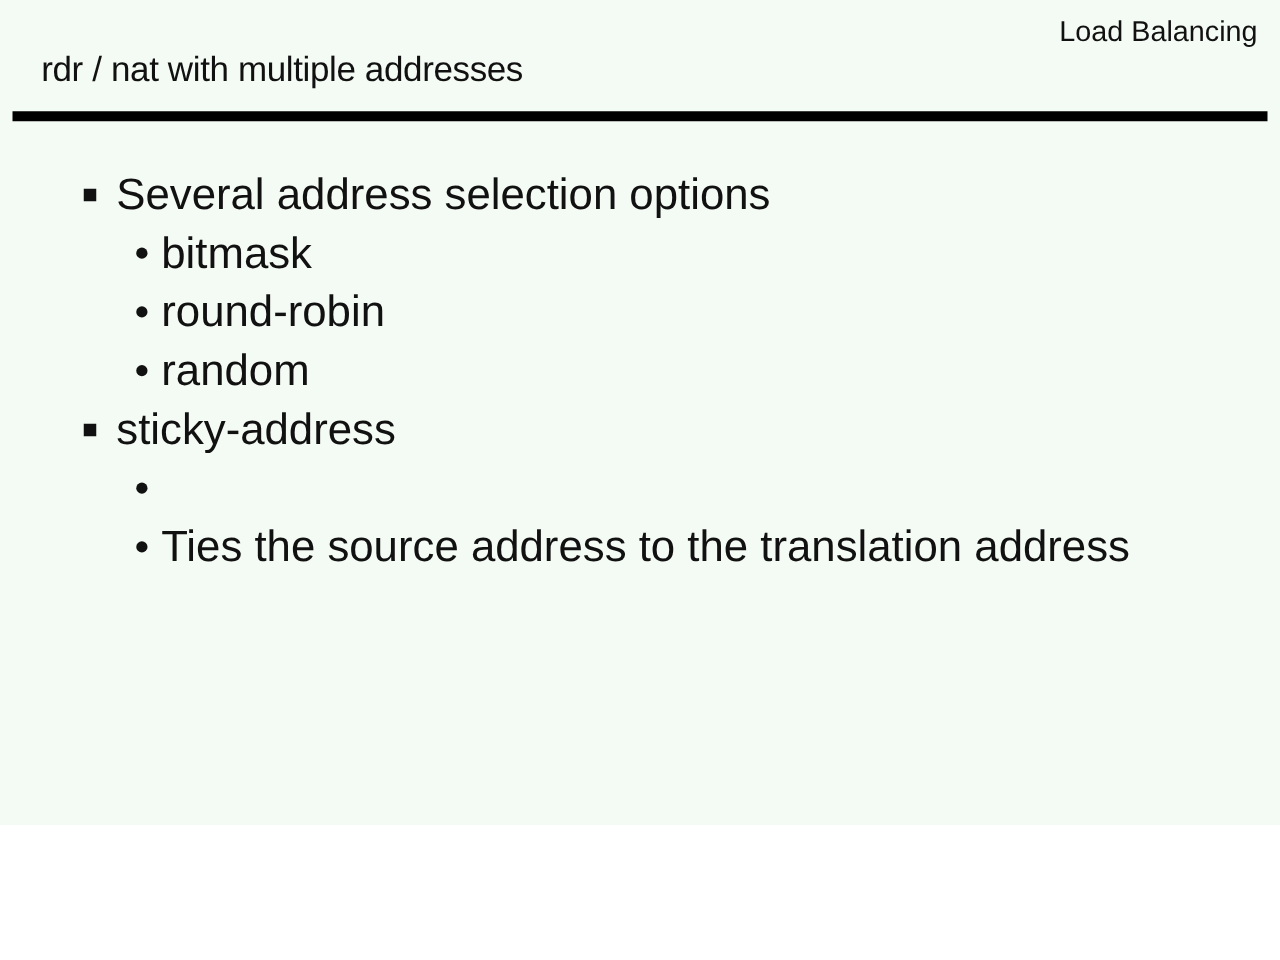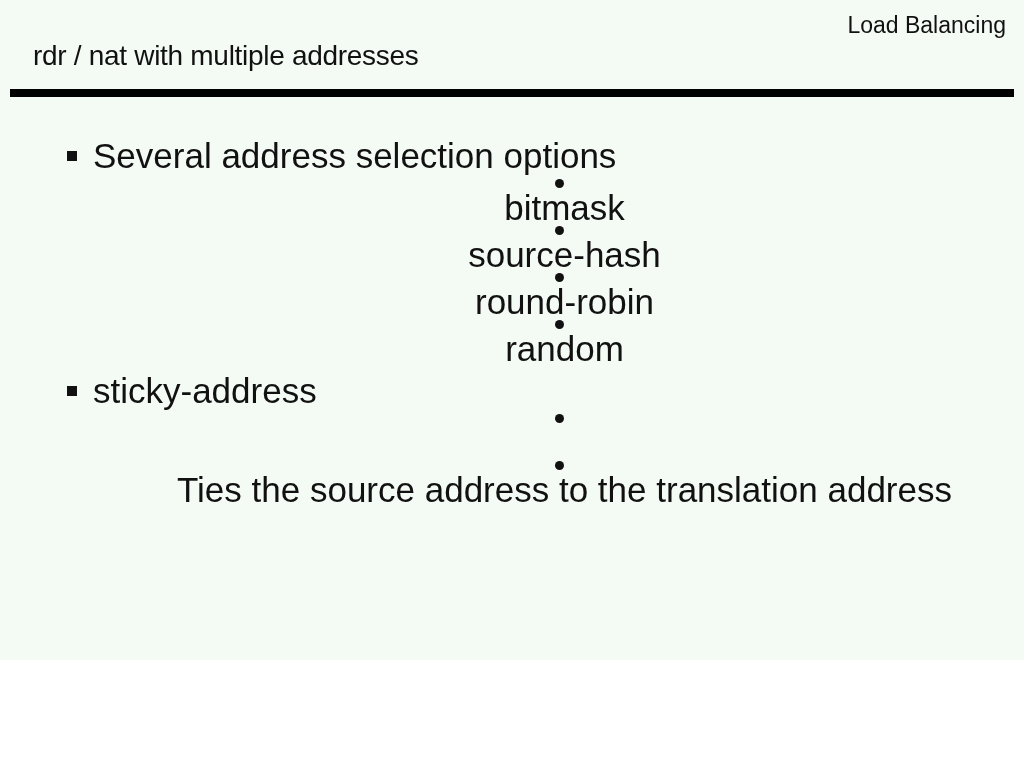--- a/index.html
+++ b/index.html
@@ -61,21 +61,21 @@
   .row .marker {
     flex: none;
     background: var(--fg, #111111);
   }
   .level1 { padding-left: 51px; }
   .level1 .marker {
     width: 10px;
     height: 10px;
     margin-right: 16px;
   }
-  .level2 { padding-left: 93px; flex-direction: column; }
+  .level2 { padding-left: 93px; }
   .level2 .marker {
     width: 9px;
     height: 9px;
     border-radius: 50%;
     margin-right: 11px;
   }
 </style>
 </head>
 <body>
 
@@ -87,24 +87,20 @@
       <div class="row level1">
         <span class="marker"></span>
         <span class="text">Several address selection options</span>
       </div>
       <div class="row level2">
         <span class="marker"></span>
         <span class="text">bitmask</span>
       </div>
       <div class="row level2">
         <span class="marker"></span>
-        <span class="text">source-hash</span>
-      </div>
-      <div class="row level2">
-        <span class="marker"></span>
         <span class="text">round-robin</span>
       </div>
       <div class="row level2">
         <span class="marker"></span>
         <span class="text">random</span>
       </div>
       <div class="row level1">
         <span class="marker"></span>
         <span class="text">sticky-address</span>
       </div>

